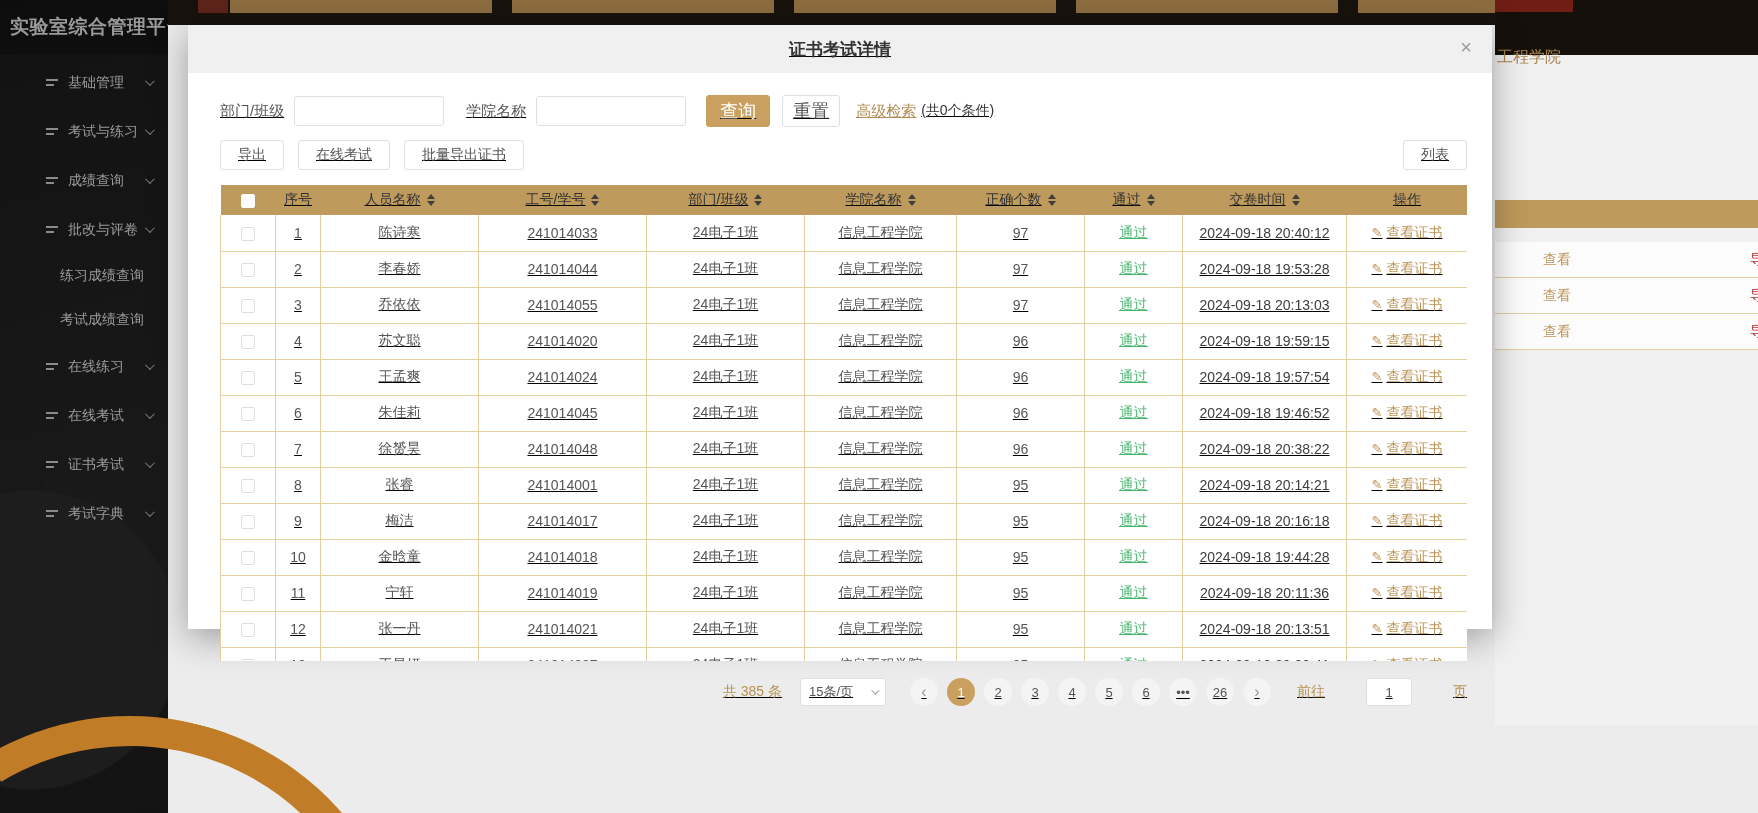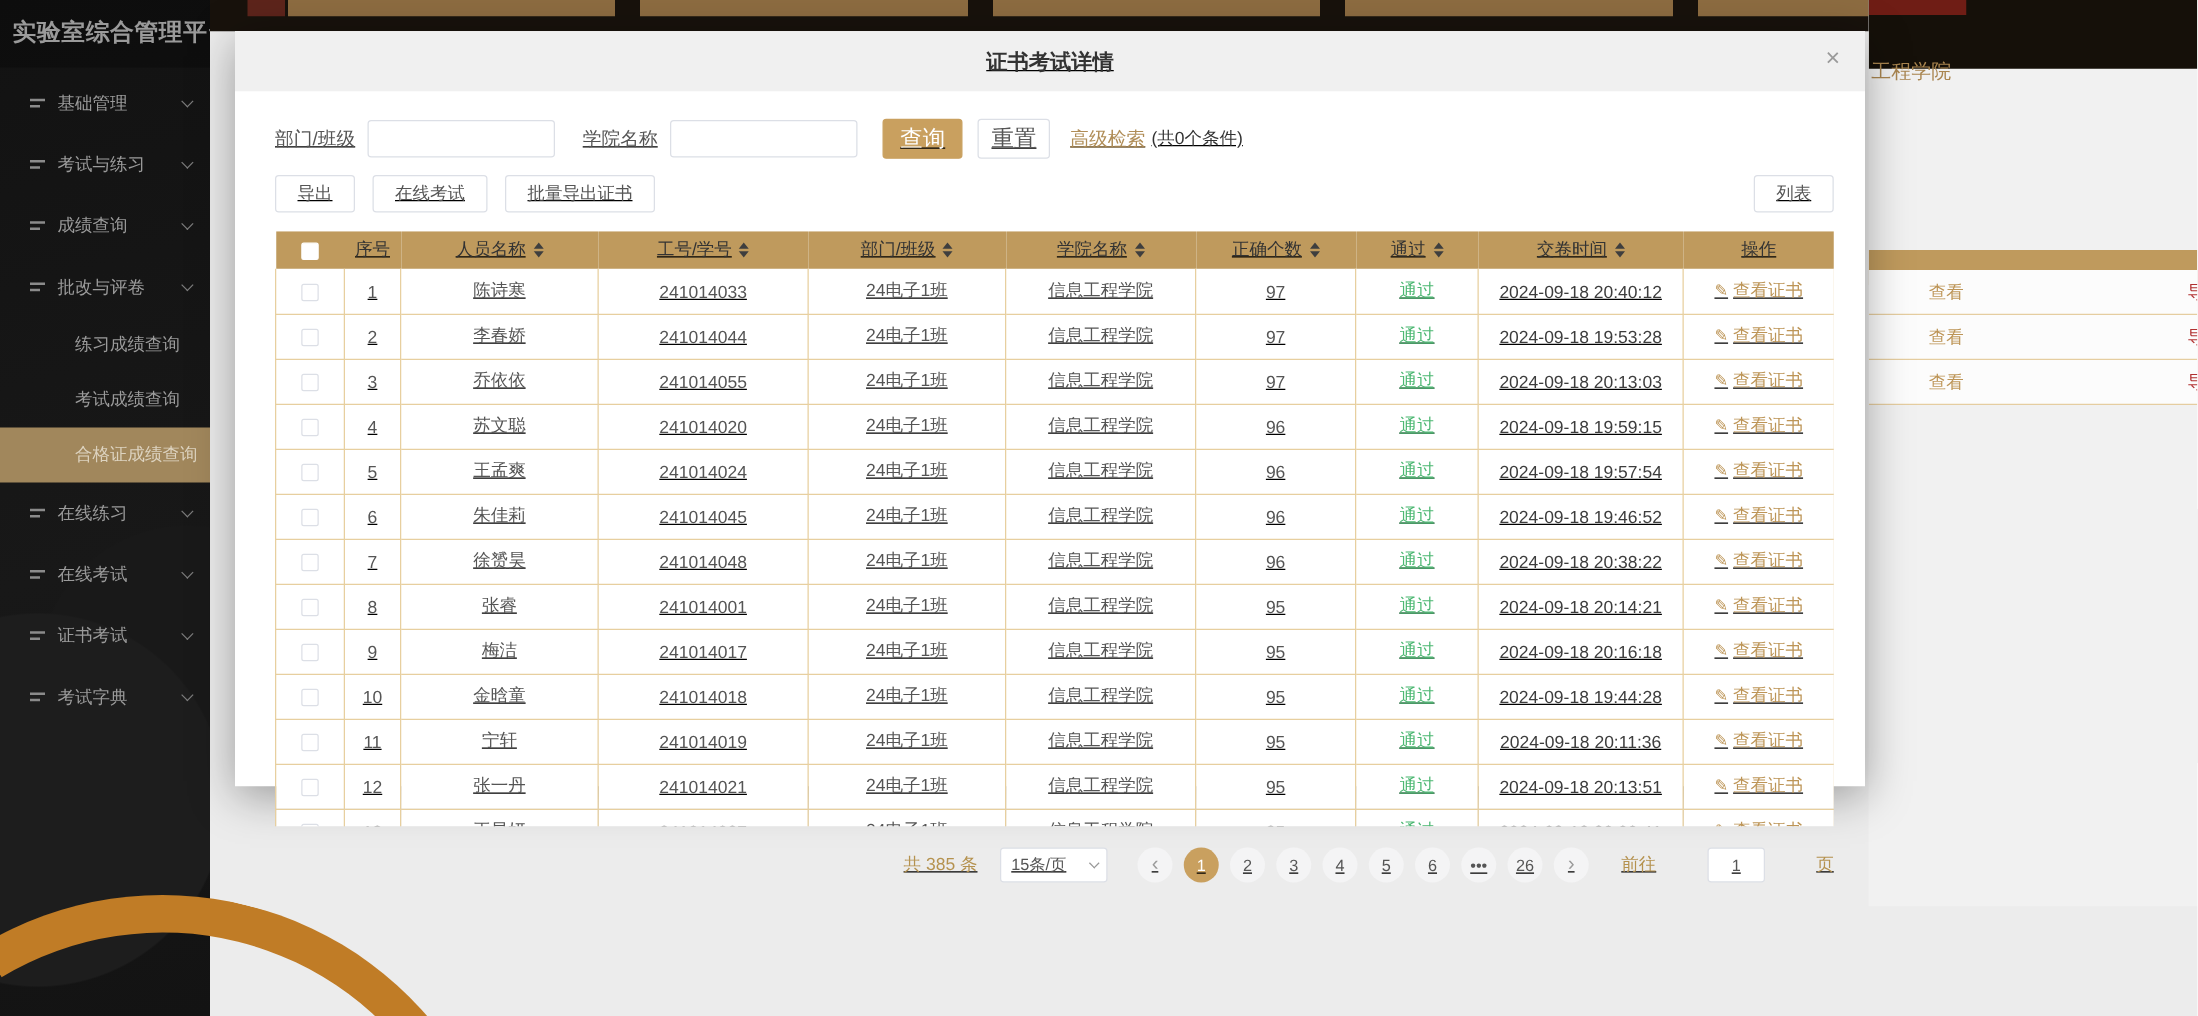--- a/index.html
+++ b/index.html
@@ -8,21 +8,21 @@
 
   
   .sidebar{position:absolute;left:0;top:0;width:168px;height:100%;z-index:2;overflow:hidden;
     background:
       radial-gradient(circle 150px at 30px 640px, #1d1d1d 0 99%, transparent 100%),
       radial-gradient(circle 120px at 150px 540px, #191919 0 99%, transparent 100%),
       linear-gradient(165deg,#121212 0%,#181818 55%,#131313 100%);}
   .brand{height:54px;line-height:54px;padding-left:10px;font-size:19px;font-weight:bold;color:#9a9a9a;
     white-space:nowrap;overflow:hidden;background:rgba(0,0,0,.25);letter-spacing:.5px;}
   .menu{padding-top:4px;}
-  .menu-item{height:49px;display:flex;align-items:center;padding:0 16px 0 24px;color:#9b9b9b;font-size:14px;cursor:pointer;}
+  .menu-item{height:49px;display:flex;align-items:center;padding:0 16px 0 46px;color:#9b9b9b;font-size:14px;cursor:pointer;}
   .menu-icon{width:13px;height:11px;margin-right:9px;position:relative;flex:none;}
   .menu-icon::before{content:"";position:absolute;left:0;top:2px;width:12px;height:2px;background:#8b8b8b;}
   .menu-icon::after{content:"";position:absolute;left:0;top:7px;width:8px;height:2px;background:#8b8b8b;}
   .menu-label{flex:1;}
   .chev{width:7px;height:7px;border-right:1px solid #7d7d7d;border-bottom:1px solid #7d7d7d;
     transform:rotate(45deg) translateY(-2px);flex:none;}
   .submenu-item{height:44px;display:flex;align-items:center;padding-left:60px;color:#9b9b9b;font-size:14px;cursor:pointer;}
   .submenu-item.active{background:#a1875c;color:#ddd3c0;}
   .swoosh{position:absolute;left:-150px;top:716px;width:560px;height:560px;border-radius:50%;
     border:30px solid transparent;border-top-color:#c07c26;transform:rotate(14deg);z-index:4;}
@@ -30,21 +30,21 @@
   
   .bg-top{position:absolute;left:168px;right:263px;top:0;height:25px;background:#18120c;z-index:1;}
   .bg-top .cells{position:absolute;left:62px;right:0;top:0;height:13px;
     background:repeating-linear-gradient(90deg,#8d6c41 0 262px,#18120c 262px 282px);}
   .bg-top .maroon{position:absolute;left:30px;top:0;width:30px;height:13px;background:#5d241b;}
   .bg-right{position:absolute;left:1495px;right:0;top:0;bottom:0;background:#f1f1f1;z-index:1;overflow:hidden;}
   .bg-right .darkband{position:absolute;left:0;top:0;right:0;height:55px;background:#151009;}
   .bg-right .redpatch{position:absolute;left:0;top:0;width:78px;height:12px;background:#6f1d15;}
   .bg-right .corner-text{position:absolute;left:2px;top:20px;font-size:16px;font-weight:normal;color:#a9854f;white-space:nowrap;margin-top:27px;}
   .bg-right .goldband{position:absolute;left:0;top:200px;right:0;height:28px;background:#bf9a5d;}
-  .bg-right .frag-rows{position:absolute;left:0;top:216px;right:0;}
+  .bg-right .frag-rows{position:absolute;left:0;top:242px;right:0;}
   .bg-right .frag-row{height:36px;background:#fcfcfc;border-bottom:1px solid #e5cda0;position:relative;
     display:flex;align-items:center;}
   .bg-right .frag-link{margin-left:48px;color:#bd9557;font-size:14px;}
   .bg-right .frag-red{position:absolute;right:-6px;color:#b03030;font-size:14px;}
   .bg-bottom{position:absolute;left:168px;right:0;top:725px;bottom:0;background:#ececec;z-index:1;}
 
   
   .modal{position:absolute;left:188px;top:25px;width:1304px;height:604px;background:#fff;z-index:10;
     box-shadow:0 8px 34px rgba(0,0,0,.35);text-decoration:underline;}
   .modal-header{height:48px;background:#f0f0f0;display:flex;align-items:center;justify-content:center;position:relative;}
@@ -154,23 +154,20 @@
         <div class="menu-item">
           <span class="menu-icon"></span>
           <span class="menu-label">批改与评卷</span>
           <span class="chev"></span>
         </div>
         <div class="submenu-item">
           <span>练习成绩查询</span>
         </div>
         <div class="submenu-item">
           <span>考试成绩查询</span>
-        </div>
-        <div class="submenu-item active">
-          <span>合格证成绩查询</span>
         </div>
         <div class="menu-item">
           <span class="menu-icon"></span>
           <span class="menu-label">在线练习</span>
           <span class="chev"></span>
         </div>
         <div class="menu-item">
           <span class="menu-icon"></span>
           <span class="menu-label">在线考试</span>
           <span class="chev"></span>

